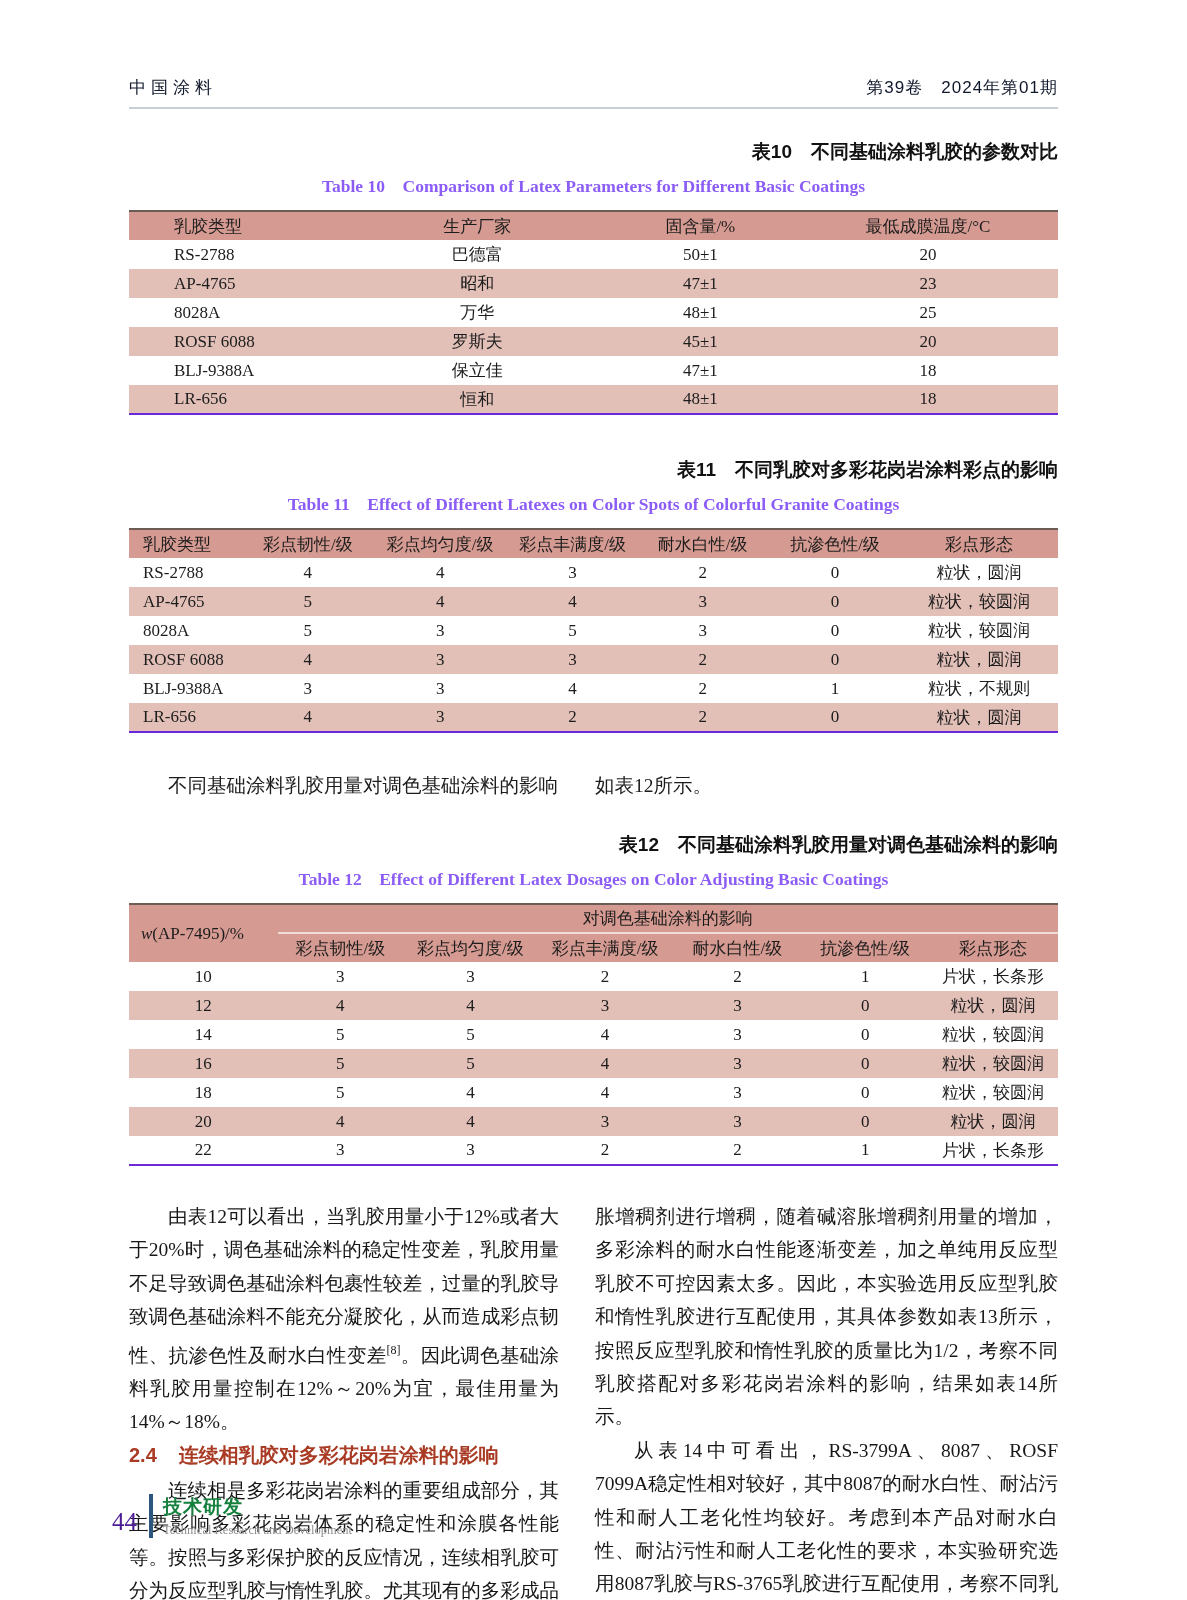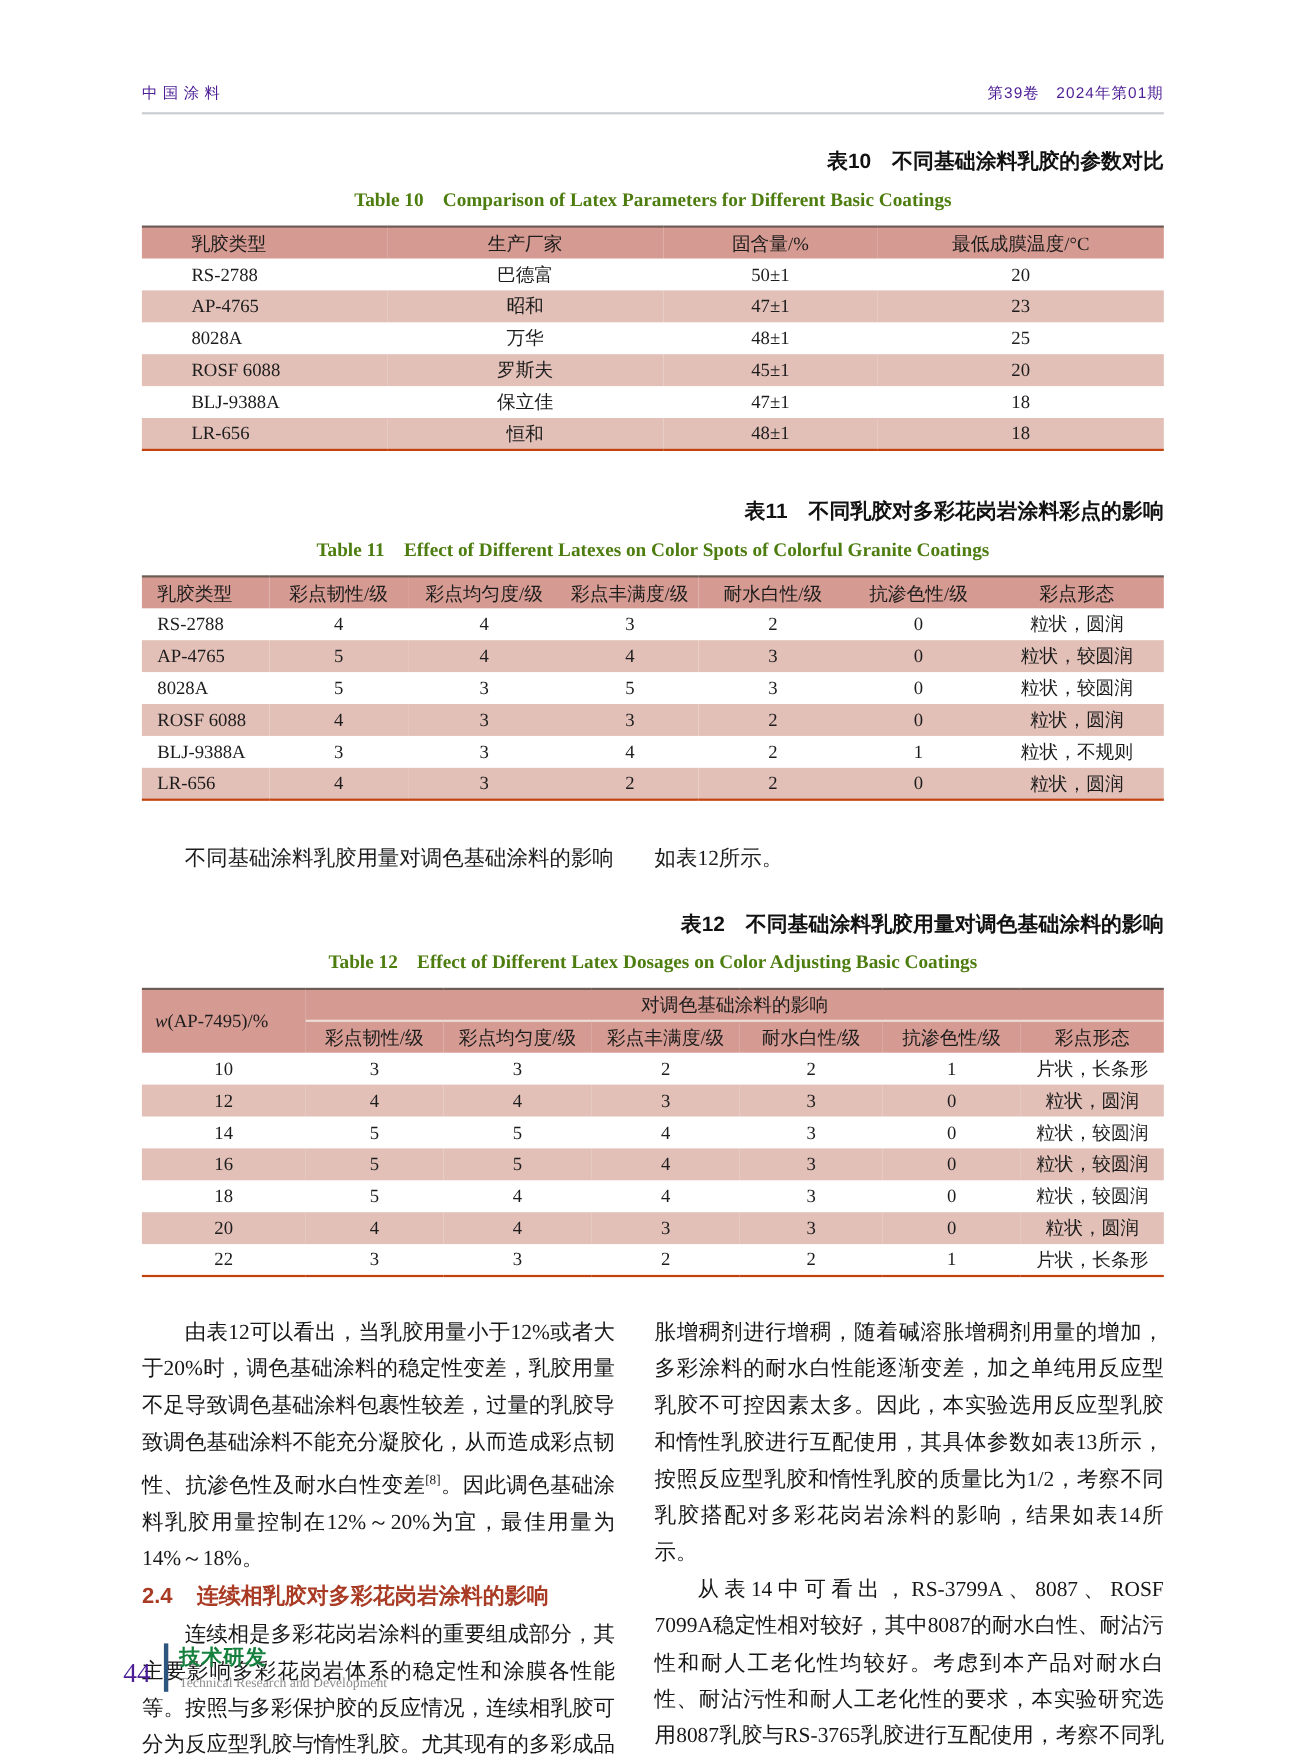--- a/index.html
+++ b/index.html
@@ -15,40 +15,40 @@
   }
   .content { position: absolute; left: 129px; top: 0; width: 929px; }
 
   
   .runhead {
     margin-top: 76px;
     display: flex; justify-content: space-between; align-items: flex-end;
     border-bottom: 2px solid #c9ced3;
     padding-bottom: 8px;
     font-family: "Liberation Sans", "DejaVu Sans", sans-serif;
-    color: #4c1d95; font-size: 14px;
+    color: #0f172a; font-size: 17px;
   }
   .runhead .journal { letter-spacing: 5px; }
   .runhead .issue { letter-spacing: 1px; }
 
   
   .tbl-title-cn {
     text-align: right; font-weight: bold; font-size: 19px;
     font-family: "Liberation Sans", "DejaVu Sans", sans-serif;
     color: #111; margin-top: 30px;
   }
   .tbl-title-en {
     text-align: center; font-weight: bold; font-size: 17.5px;
     font-family: "Liberation Serif", "DejaVu Serif", serif;
-    color: #4d7c0f; margin-top: 9px; margin-bottom: 12px;
+    color: #8b5cf6; margin-top: 9px; margin-bottom: 12px;
   }
 
   table {
     width: 100%; border-collapse: collapse; table-layout: fixed;
-    border-top: 2px solid #6d5c55; border-bottom: 2px solid #c2410c;
+    border-top: 2px solid #6d5c55; border-bottom: 2px solid #6d28d9;
     font-size: 17px;
   }
   th, td { height: 29px; text-align: center; font-weight: normal; padding: 0 2px; }
   thead th { background: #d59a91; }
   tbody tr:nth-child(even) td { background: #e2c0b8; }
   
   table.left-col1 th:first-child, table.left-col1 td:first-child {
     text-align: left; padding-left: 14px;
   }
   table.t10 td:first-child, table.t10 th:first-child { padding-left: 45px; }

